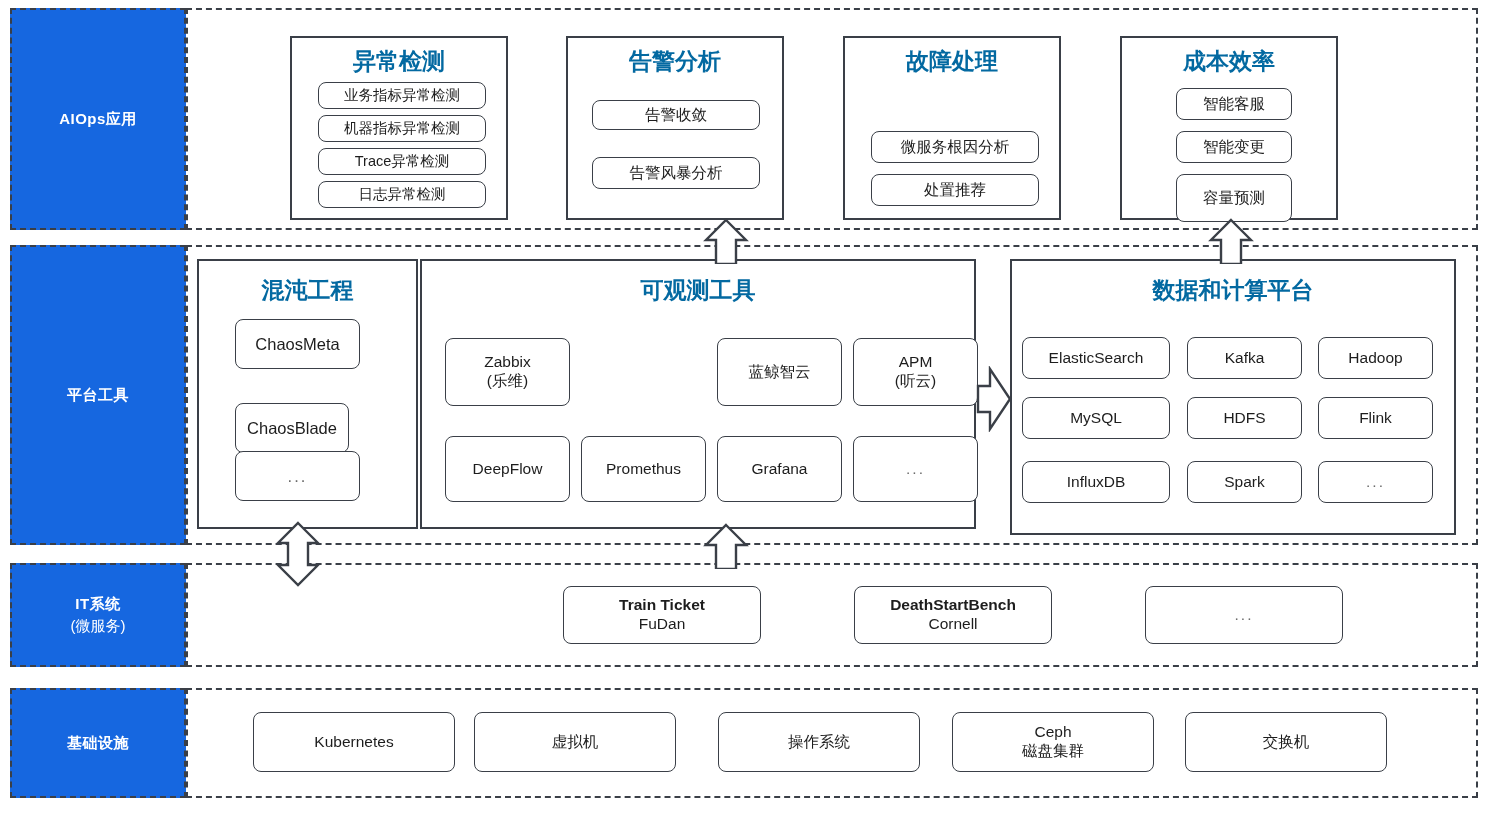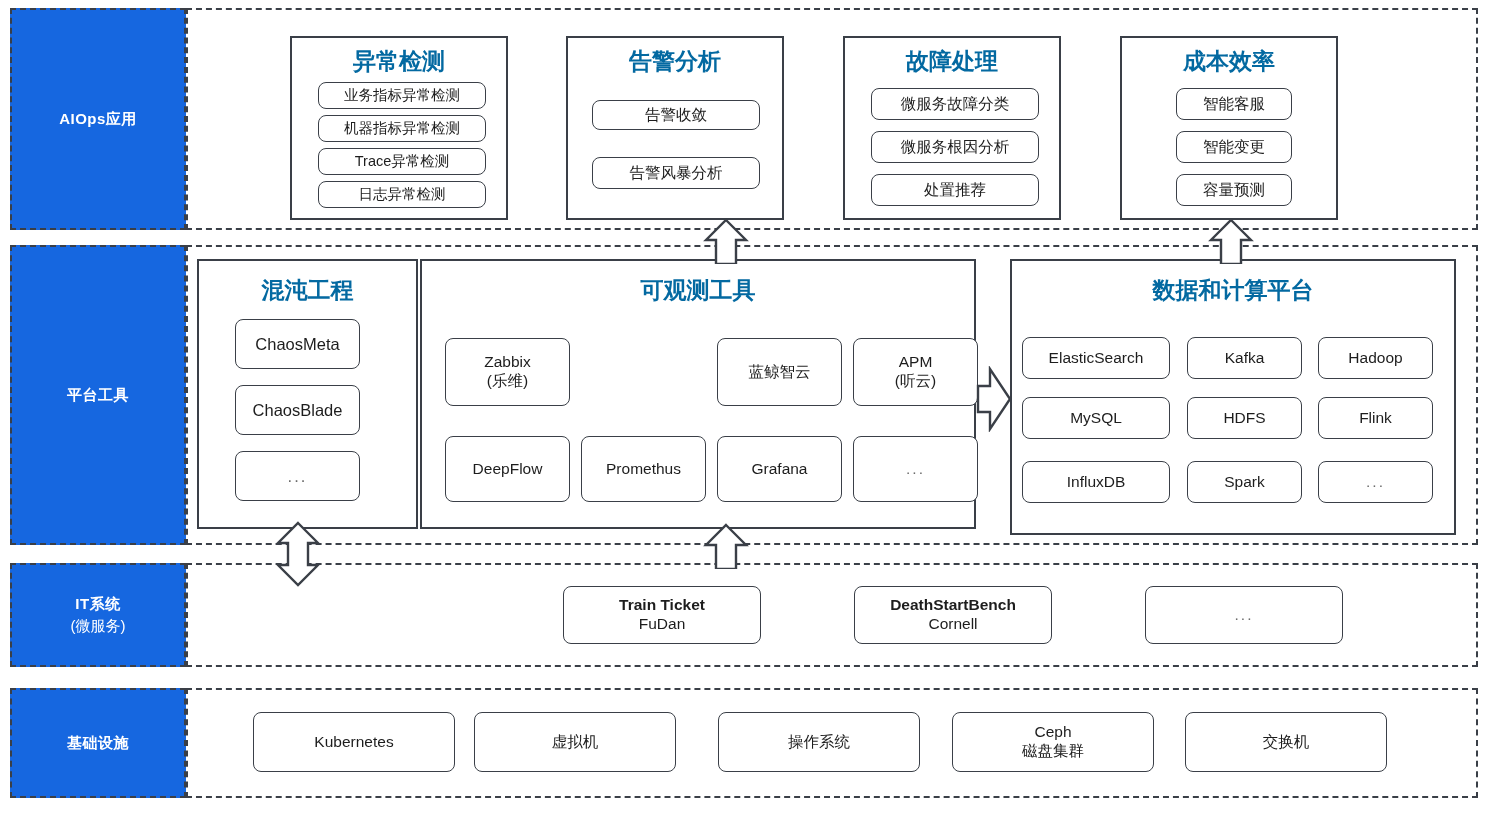--- a/index.html
+++ b/index.html
@@ -134,56 +134,53 @@
   <div class="chip md" style="left:592px; top:84px; width:168px; height:30px;margin-top:16px;">
     <span class="l1">告警收敛</span>
   </div>
   <div class="chip md" style="left:592px; top:157px; width:168px; height:32px;">
     <span class="l1">告警风暴分析</span>
   </div>
 
   <div class="group" style="left:843px; top:36px; width:218px; height:184px;">
     <div class="group-title" style="margin-top:12px;">故障处理</div>
   </div>
-  <div class="chip md" style="left:871px; top:88px; width:168px; height:32px;">
-    <span class="l1">微服务故障分类</span>
-  </div>
   <div class="chip md" style="left:871px; top:131px; width:168px; height:32px;">
     <span class="l1">微服务根因分析</span>
   </div>
   <div class="chip md" style="left:871px; top:174px; width:168px; height:32px;">
     <span class="l1">处置推荐</span>
   </div>
 
   <div class="group" style="left:1120px; top:36px; width:218px; height:184px;">
     <div class="group-title" style="margin-top:12px;">成本效率</div>
   </div>
   <div class="chip md" style="left:1176px; top:88px; width:116px; height:32px;">
     <span class="l1">智能客服</span>
   </div>
   <div class="chip md" style="left:1176px; top:131px; width:116px; height:32px;">
     <span class="l1">智能变更</span>
   </div>
-  <div class="chip md" style="left:1176px; top:174px; width:116px; height:32px;">
+  <div class="chip md" style="left:1176px; top:174px; width:116px; height:48px;">
     <span class="l1">容量预测</span>
   </div>
 
   <div class="band" style="left:186px; top:245px; width:1292px; height:300px;"></div>
 
   <div class="layer-label" style="left:10px; top:245px; width:176px; height:300px; border:2.5px dashed #3a3f47;">
     <div class="main">平台工具</div>
   </div>
 
   <div class="group" style="left:197px; top:259px; width:221px; height:270px;">
     <div class="group-title" style="margin-top:18px;">混沌工程</div>
   </div>
   <div class="chip lg" style="left:235px; top:319px; width:125px; height:50px;">
     <span class="l1">ChaosMeta</span>
   </div>
-  <div class="chip lg" style="left:235px; top:385px; width:125px; height:50px;">
+  <div class="chip lg" style="left:235px; top:403px; width:114px; height:50px;">
     <span class="l1">ChaosBlade</span>
   </div>
   <div class="chip lg dots" style="left:235px; top:451px; width:125px; height:50px;">
     <span class="l1">...</span>
   </div>
 
   <div class="group" style="left:420px; top:259px; width:556px; height:270px;">
     <div class="group-title" style="margin-top:18px;">可观测工具</div>
   </div>
   <div class="chip md" style="left:445px; top:338px; width:125px; height:68px;">

